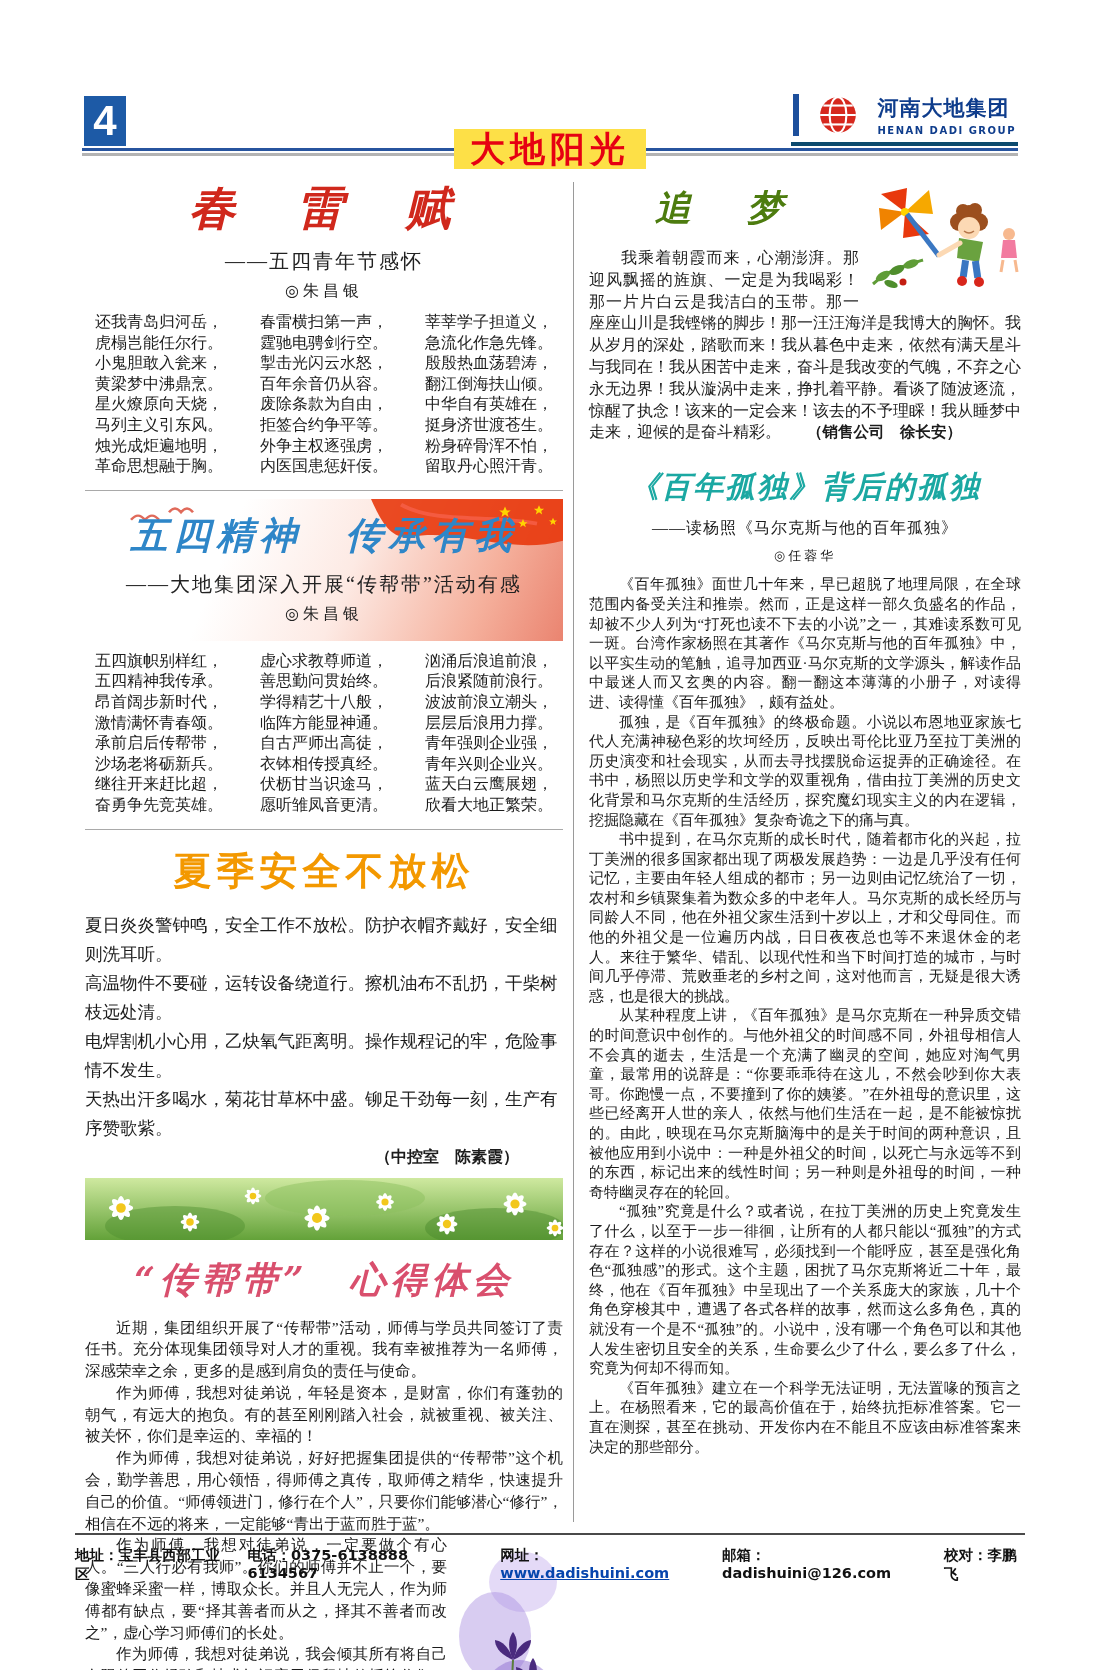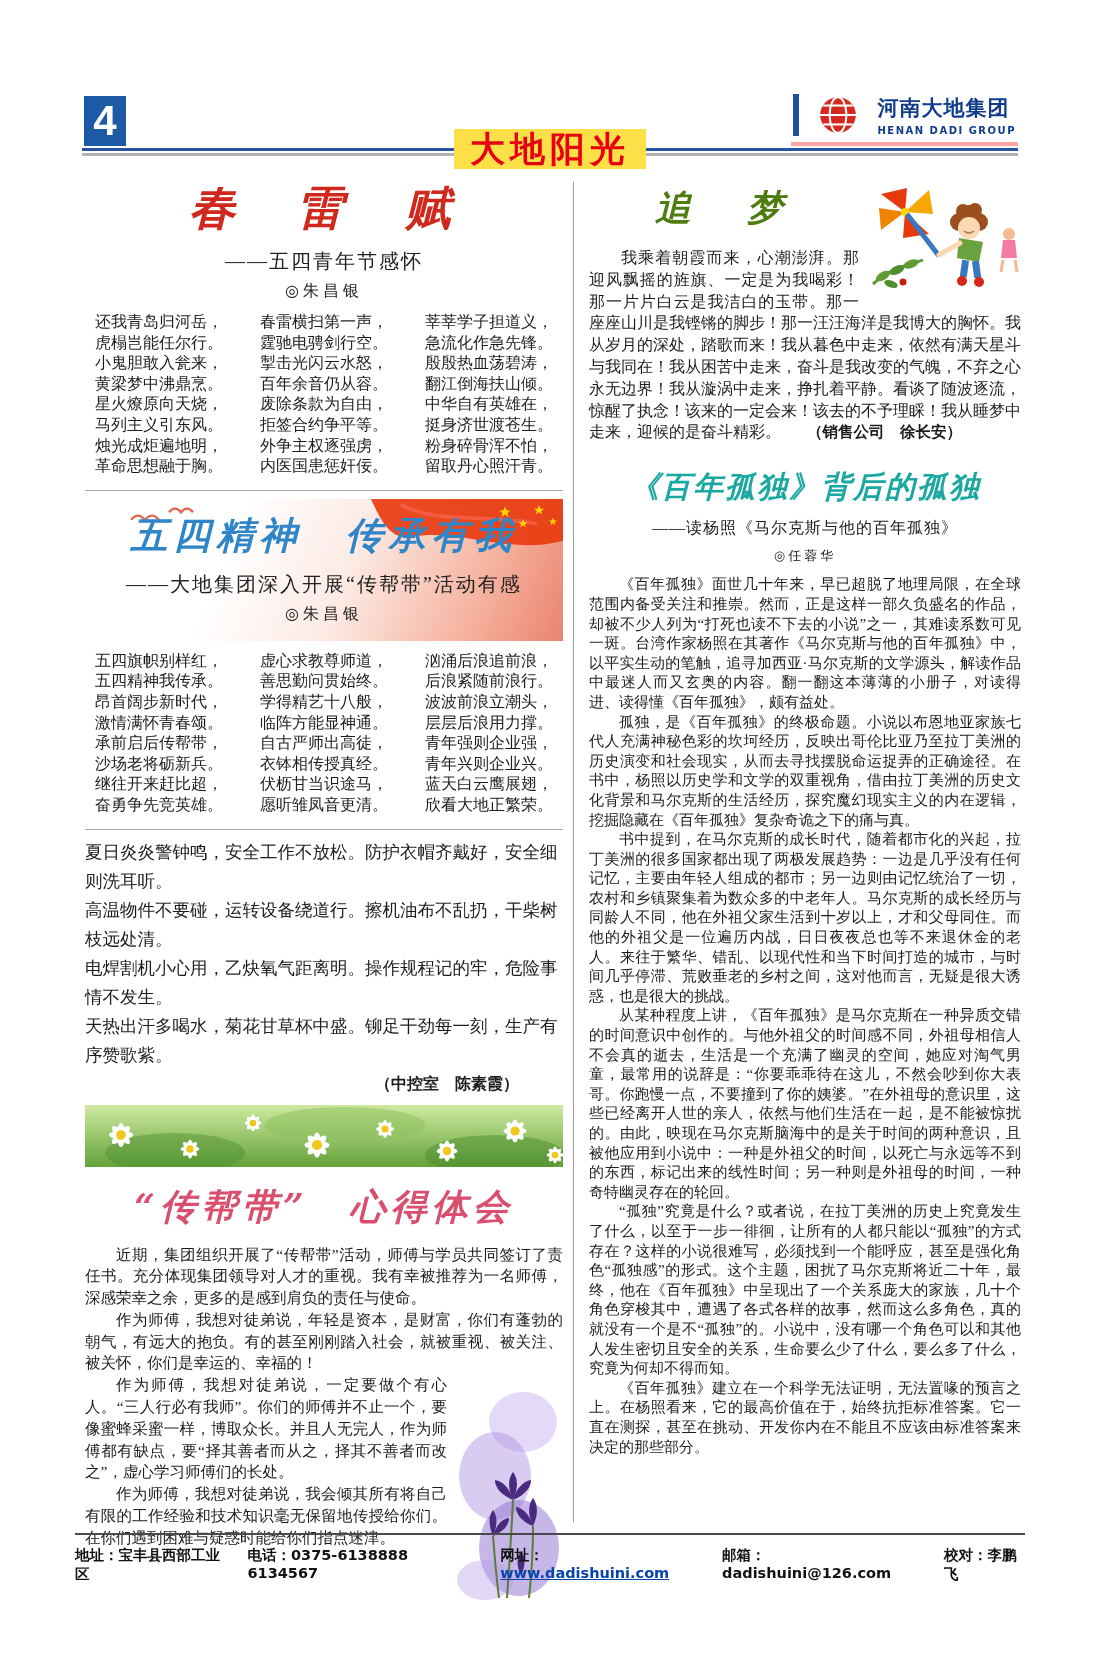--- a/index.html
+++ b/index.html
@@ -11,21 +11,21 @@
            color:#fff;display:flex;align-items:center;justify-content:center;
            font:bold 42px "Liberation Sans","DejaVu Sans",sans-serif;
            box-shadow:inset 0 0 0 2px #fff,inset 0 0 0 4px #1d5aa6;}
   .rules{position:absolute;left:82px;right:82px;top:148px;height:2px;
          border-top:3px solid #27549e;border-bottom:3px solid #b3b3b3;}
   .masthead{position:absolute;left:0;right:0;top:126px;text-align:center;z-index:3;}
   .masthead span{background:#fde047;padding:0 16px;color:#e60012;letter-spacing:5px;
                  font:bold 35px "DejaVu Sans","Liberation Sans",sans-serif;}
   .logo{position:absolute;right:82px;top:92px;z-index:3;background:#fff;
         display:flex;align-items:center;gap:18px;padding:2px 2px 6px 2px;
-        border-bottom:4px solid #fca5a5;}
+        border-bottom:4px solid #0c4a6e;}
   .logo .bar{width:6px;height:42px;background:#1d4f9c;}
   .logo-txt{display:flex;flex-direction:column;line-height:1;}
   .logo-cn{font:bold 21px "DejaVu Sans",sans-serif;color:#0f3d8c;letter-spacing:1px;}
   .logo-en{font:bold 10px "DejaVu Sans",sans-serif;color:#0f3d8c;letter-spacing:1.5px;margin-top:3px;}
   
   .vdiv{position:absolute;left:573px;top:182px;height:1340px;width:1px;background:#9a9a9a;}
   .colL{position:absolute;left:85px;top:172px;width:478px;}
   .colR{position:absolute;left:589px;top:172px;width:432px;}
   .hrline{border:none;border-top:1px solid #a9a9a9;margin:13px 0 8px;}
   
@@ -180,20 +180,21 @@
 青年强则企业强，
 青年兴则企业兴。
 蓝天白云鹰展翅，
 欣看大地正繁荣。</div>
       </div>
     </div>
 
     <hr class="hrline">
 
     <div>
+      <h2 class="t-summer">夏季安全不放松</h2>
       <div class="summer-lines">夏日炎炎警钟鸣，安全工作不放松。防护衣帽齐戴好，安全细则洗耳听。
 高温物件不要碰，运转设备绕道行。擦机油布不乱扔，干柴树枝远处清。
 电焊割机小心用，乙炔氧气距离明。操作规程记的牢，危险事情不发生。
 天热出汗多喝水，菊花甘草杯中盛。铆足干劲每一刻，生产有序赞歌紫。</div>
       <div class="summer-sig">（中控室　陈素霞）</div>
       <svg class="daisy-strip" viewBox="0 0 478 62" preserveAspectRatio="none">
         <defs>
           <linearGradient id="gbg" x1="0" y1="0" x2="0" y2="1">
             <stop offset="0" stop-color="#cfe9a0"></stop>
               <stop offset="1" stop-color="#63a239"></stop>
@@ -221,20 +222,21 @@
         <use href="#dz" transform="translate(430,26) scale(1.1)"></use>
         <use href="#dz" transform="translate(470,50) scale(0.8)"></use>
       </svg>
     </div>
 
     <div>
       <h2 class="t-cbd">“传帮带”　心得体会</h2>
       <div class="bodytxt">
         <p>近期，集团组织开展了“传帮带”活动，师傅与学员共同签订了责任书。充分体现集团领导对人才的重视。我有幸被推荐为一名师傅，深感荣幸之余，更多的是感到肩负的责任与使命。</p>
         <p>作为师傅，我想对徒弟说，年轻是资本，是财富，你们有蓬勃的朝气，有远大的抱负。有的甚至刚刚踏入社会，就被重视、被关注、被关怀，你们是幸运的、幸福的！</p>
+        <p>作为师傅，我想对徒弟说，好好把握集团提供的“传帮带”这个机会，勤学善思，用心领悟，得师傅之真传，取师傅之精华，快速提升自己的价值。“师傅领进门，修行在个人”，只要你们能够潜心“修行”，相信在不远的将来，一定能够“青出于蓝而胜于蓝”。</p>
         <svg class="flower-float" viewBox="0 0 106 222">
           <ellipse cx="66" cy="42" rx="34" ry="30" fill="#c9b6ef" opacity="0.5"></ellipse>
           <ellipse cx="38" cy="96" rx="36" ry="44" fill="#a98fe0" opacity="0.45"></ellipse>
           <ellipse cx="62" cy="168" rx="40" ry="48" fill="#8f6fd2" opacity="0.5"></ellipse>
           <ellipse cx="28" cy="200" rx="28" ry="20" fill="#b79ae6" opacity="0.4"></ellipse>
           <g stroke="#5a7d3a" stroke-width="2" fill="none">
             <path d="M56 120 C54 160 52 190 50 218"></path>
             <path d="M76 146 C76 176 74 200 72 218"></path>
             <path d="M36 156 C38 182 40 202 42 218"></path>
           </g>

